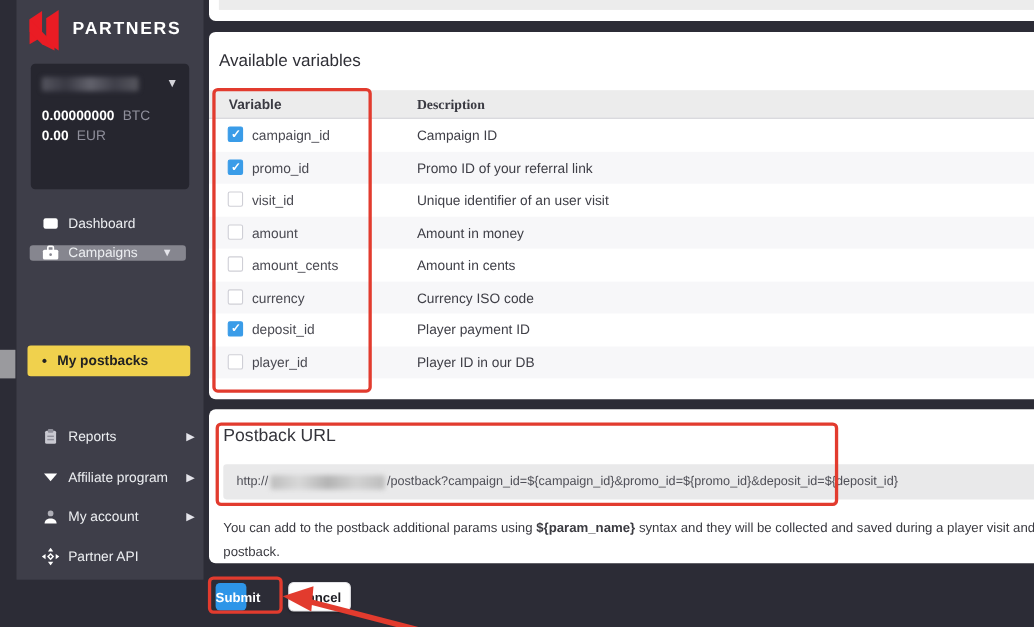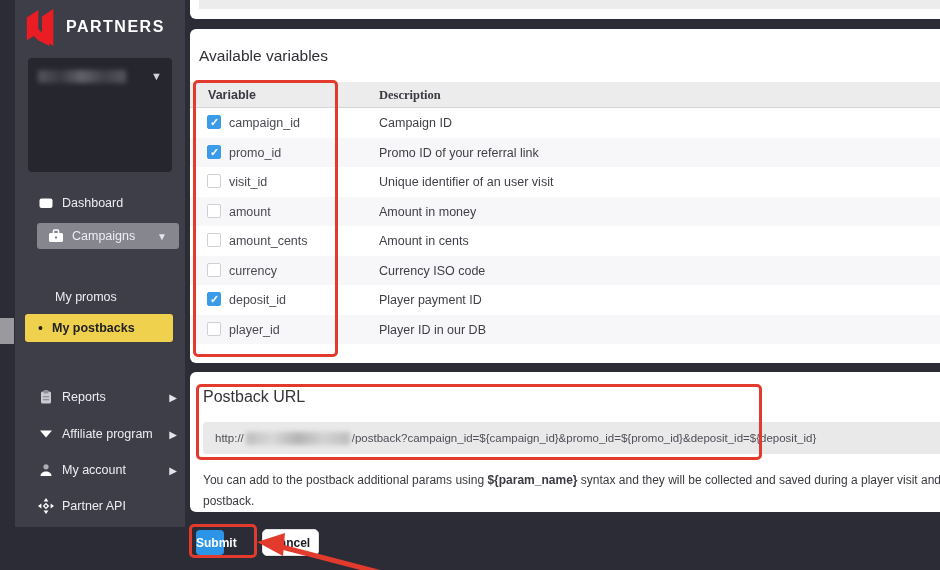--- a/index.html
+++ b/index.html
@@ -34,21 +34,21 @@
   .bal-num { color:#fff; font-weight:bold; }
   .bal-cur { color:#8f8f9b; margin-left:4px; }
   .acct-links { margin-top:10px; font-size:12.5px; }
   .acct-links a { display:block; color:#5e9fd9; text-decoration:underline; margin-bottom:3px; cursor:pointer; }
   .nav-item { position:absolute; left:0; width:180px; height:20px; font-size:12.5px; color:#eceef1; display:flex; align-items:center; cursor:pointer; }
   .nav-icon { position:absolute; left:23px; width:16px; height:16px; }
   .nav-label { position:absolute; left:47px; white-space:nowrap; }
   .nav-sub .nav-label { left:40px; }
   .nav-chev { position:absolute; right:18px; font-size:10px; color:#e4e4ea; }
   .nav-campaigns {
-    left:22px; width:142px; height:26px; background:#86868f; border-radius:3px;text-align:center;
+    left:12px; width:142px; height:14px; background:#86868f; border-radius:3px;text-align:center;
   }
   .nav-campaigns .nav-icon { left:11px; }
   .nav-campaigns .nav-label { left:35px; }
   .nav-campaigns .nav-chev { right:12px; }
   .nav-postbacks {
     left:10px; width:148px; height:28px; background:#f0d14d; border-radius:3px; color:#222;
   }
   .nav-postbacks .bullet { position:absolute; left:13px; font-size:14px; color:#222; }
   .nav-postbacks .nav-label { left:27px; font-weight:bold; }
   .scroll-chip { position:absolute; left:0; top:318px; width:14px; height:26px; background:#9a9a9e; }
@@ -124,42 +124,49 @@
       </g>
     </svg>
     <span class="brand-text">PARTNERS</span>
   </div>
 
   <div class="account-box">
     <div class="user-row">
       <span class="user-blur"></span>
       <span class="chev-down">▼</span>
     </div>
+    <div class="balances">
+      <div class="bal-line">
+        <span class="bal-num">0.00000000</span>
+        <span class="bal-cur">BTC</span>
+      </div>
+      <div class="bal-line">
+        <span class="bal-num">0.00</span>
+        <span class="bal-cur">EUR</span>
+      </div>
+    </div>
   </div>
 
   <div class="nav-item" style="top:193px">
     <svg class="nav-icon" viewBox="0 0 16 16">
         <rect x="1.5" y="3.5" width="13" height="9.5" rx="2" fill="#fff"></rect>
       </svg>
     <span class="nav-label">Dashboard</span>
   </div>
 
   <div class="nav-item nav-campaigns" style="top:223px">
     <svg class="nav-icon" viewBox="0 0 16 16">
       <rect x="5.5" y="2" width="5" height="4" rx="1" fill="none" stroke="#fff" stroke-width="1.5"></rect>
       <rect x="1" y="5" width="14" height="9" rx="1.5" fill="#fff"></rect>
       <circle cx="8" cy="9.5" r="1.2" fill="#86868f"></circle>
     </svg>
     <span class="nav-label">Campaigns</span>
     <span class="nav-chev">▼</span>
   </div>
 
-  <div class="nav-item nav-sub" style="top:287px">
-    <span class="nav-label">My promos</span>
-  </div>
 
   <div class="nav-item nav-postbacks" style="top:314px">
     <span class="bullet">•</span>
     <span class="nav-label">My postbacks</span>
   </div>
 
 
   <div class="nav-item" style="top:387px">
     <svg class="nav-icon" viewBox="0 0 16 16">
       <rect x="3" y="2.5" width="10" height="12" rx="1.5" fill="#c9c9d1"></rect>

